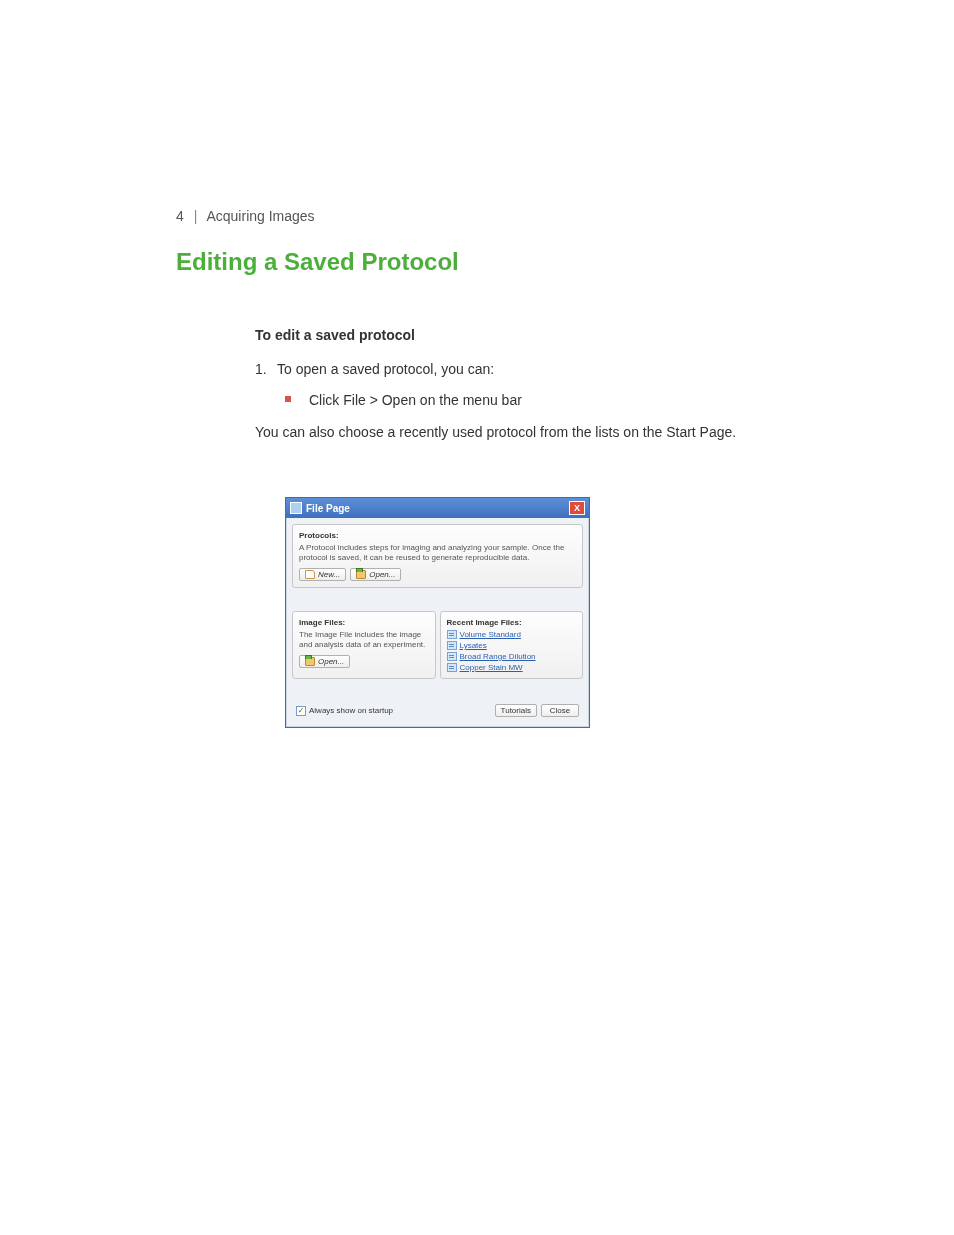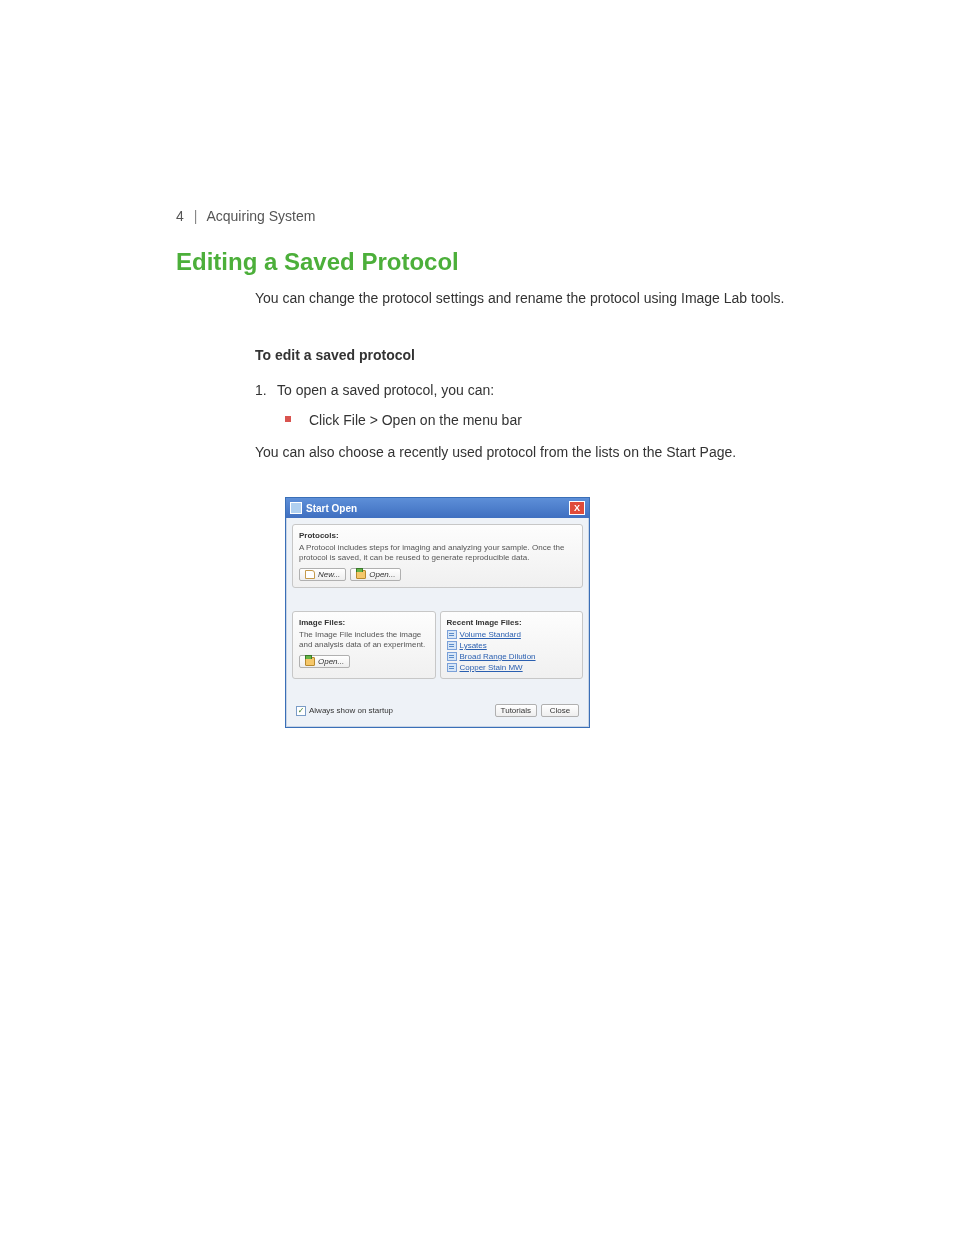--- a/index.html
+++ b/index.html
@@ -50,46 +50,45 @@
   .footerrow .btn + .btn { margin-left: 4px; }
 </style>
 </head>
 <body>
 
 <div class="page">
 
   <div class="header">
     <span>4</span>
     <span class="sep">|</span>
-    <span>Acquiring System</span>
+    <span>Acquiring Images</span>
   </div>
 
   <h1 class="heading">Editing a Saved Protocol</h1>
 
   <div class="body">
-    <p>You can change the protocol settings and rename the protocol using Image Lab tools.</p>
     <p class="bold">To edit a saved protocol</p>
     <div class="step">
       <span class="num">1.</span>
       <span>To open a saved protocol, you can:</span>
     </div>
     <ul class="bullets">
       <li>
           <span class="sq"></span>
           <span>Click File &gt; Open on the menu bar</span>
         </li>
     </ul>
     <p>You can also choose a recently used protocol from the lists on the Start Page.</p>
   </div>
 
   <div class="dialog-wrap">
     <div class="dialog">
       <div class="titlebar">
         <span class="app-icon"></span>
-        <span>Start Open</span>
+        <span>File Page</span>
         <span class="spacer"></span>
         <span class="close">X</span>
       </div>
       <div class="content">
         <div class="row">
           <div class="panel">
             <div class="ptitle">Protocols:</div>
             <div class="pdesc">A Protocol includes steps for imaging and analyzing your sample. Once the protocol is saved, it can be reused to generate reproducible data.</div>
             <div class="btnrow">
               <span class="btn">

